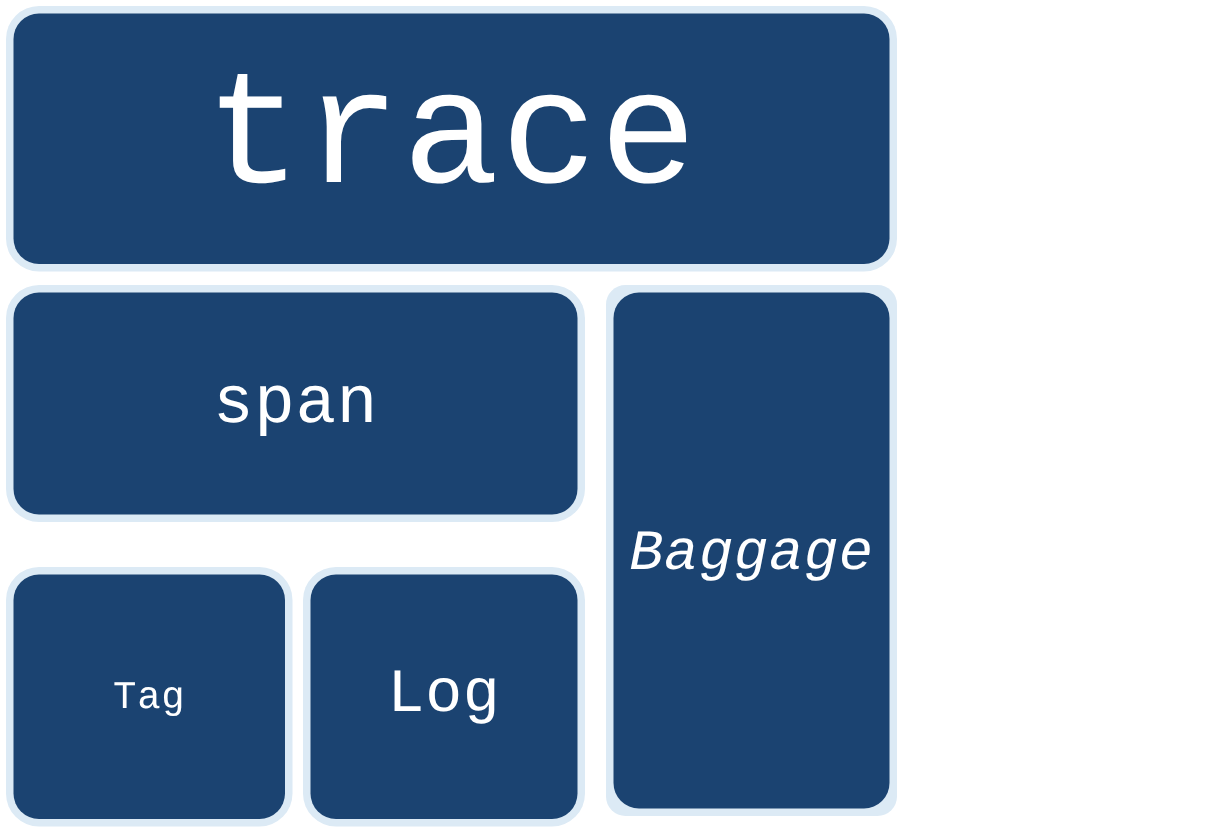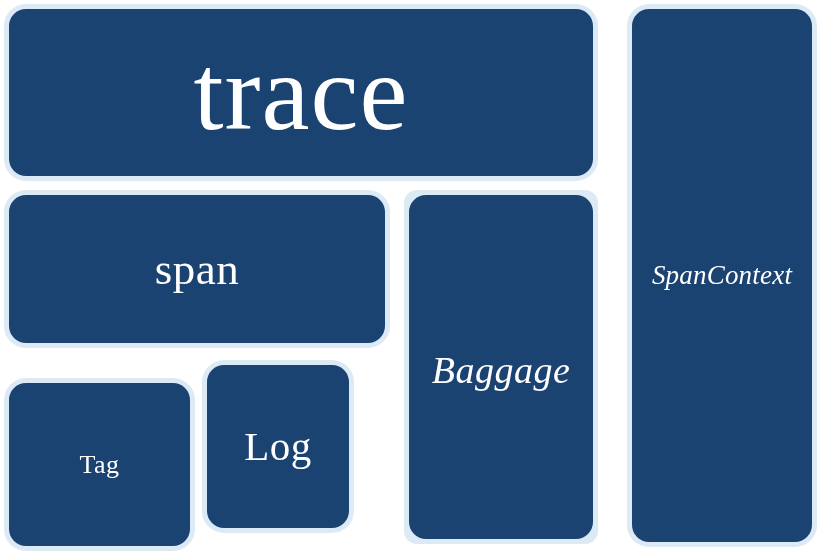--- a/index.html
+++ b/index.html
@@ -44,21 +44,21 @@
     overflow: hidden;
   }
 
   .label {
     color: #ffffff;
     font-weight: 300;
     letter-spacing: 0.5px;
     white-space: nowrap;
     line-height: 1;
     text-align: center;
-    font-family: Liberation Serif, serif;
+    font-family: Liberation Mono, monospace;
   }
 
   
 
   #block-trace {
     left: 4px;
     top: 4px;
     width: 594px;
     height: 177px;
   }
@@ -85,22 +85,22 @@
     width: 191px;
     height: 173px;
   }
   #block-tag .label {
     font-size: 26px;
     font-weight: 300;
   }
 
   #block-log {
     left: 202px;
-    top: 360px;
-    width: 152px;
+    top: 378px;
+    width: 188px;
     height: 173px;
   }
   #block-log .label {
     font-size: 41px;
     font-weight: 300;
   }
 
   #block-baggage {
     left: 404px;
     top: 190px;
@@ -160,19 +160,14 @@
       <span class="label">Log</span>
     </div>
   </div>
 
   <div class="block" id="block-baggage">
     <div class="fill">
       <span class="label">Baggage</span>
     </div>
   </div>
 
-  <div class="block" id="block-spancontext">
-    <div class="fill">
-      <span class="label">SpanContext</span>
-    </div>
-  </div>
 
 </div>
 
 </body></html>

